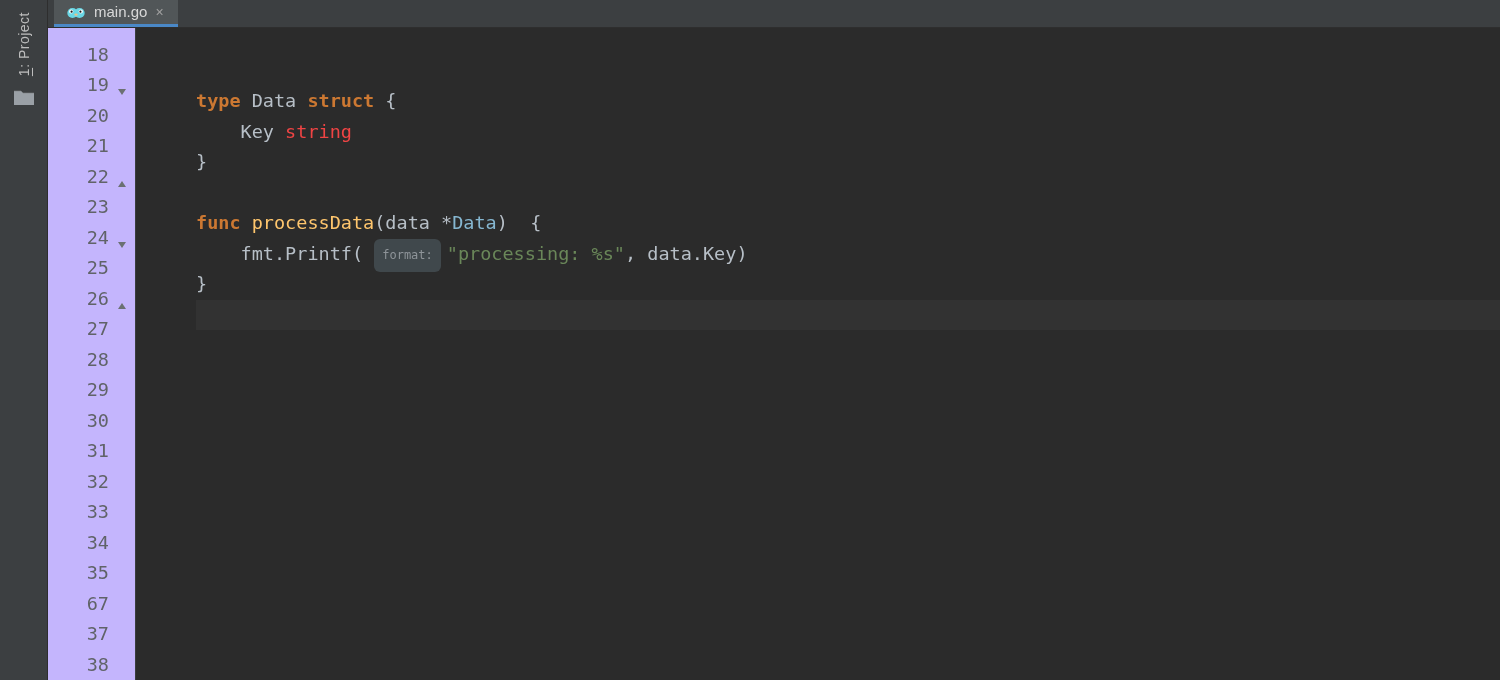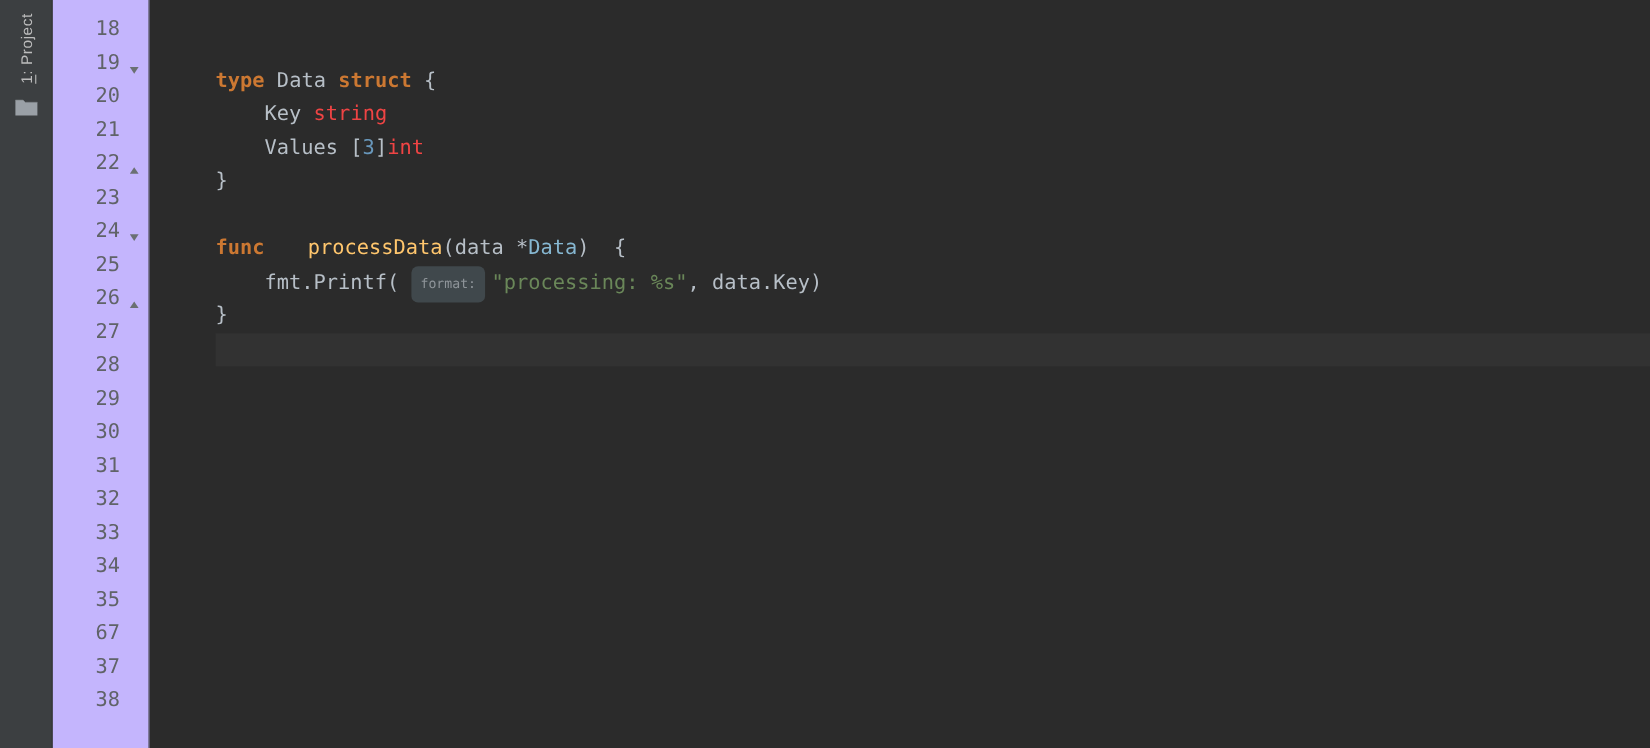--- a/index.html
+++ b/index.html
@@ -114,21 +114,21 @@
     height: 30.5px;
     background: #323232;
     z-index: 0;
   }
   .code-line span, .code-line .hint { position: relative; z-index: 1; }
 
   
   .kw   { color: #cc7832; font-weight: 600; }
   .typ  { color: #ef4444; }
   .typ2 { color: #86b7d1; }
-  .fn   { color: #ffc66d; margin-left: 28px; }
+  .fn   { color: #ffc66d; }
   .str  { color: #6a8759; }
   .num  { color: #6897bb; }
   .pln  { color: #b7bfc7; }
 
   .hint {
     display: inline-block;
     background: #40484c;
     color: #8e9499;
     font-size: 12px;
     padding: 1px 8px 2px 8px;
@@ -148,20 +148,37 @@
     </div>
     <div class="folder-icon">
       <svg width="22" height="18" viewBox="0 0 22 18">
         <path d="M1 3 h7 l2 2 h11 v12 h-20 z" fill="#9aa0a6"></path>
         <path d="M1 3 h7 l2 2 h11" fill="none" stroke="#7c8185" stroke-width="0.6"></path>
       </svg>
     </div>
   </div>
 
   <div class="main-col">
+    <div class="tab-bar">
+      <div class="tab">
+        <span>
+          <svg class="go-icon-svg" width="20" height="20" viewBox="0 0 20 20">
+            <ellipse cx="6.5" cy="11" rx="5.2" ry="5.1" fill="#6ad7e5"></ellipse>
+            <ellipse cx="13.5" cy="11" rx="5.2" ry="5.1" fill="#6ad7e5"></ellipse>
+            <circle cx="5.2" cy="9.5" r="2.1" fill="#ffffff"></circle>
+            <circle cx="14.8" cy="9.5" r="2.1" fill="#ffffff"></circle>
+            <circle cx="5.6" cy="9.7" r="1.1" fill="#1b1b1b"></circle>
+            <circle cx="14.4" cy="9.7" r="1.1" fill="#1b1b1b"></circle>
+            <ellipse cx="10" cy="12.6" rx="1.6" ry="1.2" fill="#e9c38a"></ellipse>
+          </svg>
+        </span>
+        <span>main.go</span>
+        <span class="close">×</span>
+      </div>
+    </div>
 
     <div class="editor">
       <div class="gutter" id="gutter">
           <div class="ln">18</div>
           <div class="ln">19<span class="fold"><svg width="12" height="12" viewBox="0 0 12 12">
                 <path d="M2 3 h8 l-4 6 z" fill="#6b7073"></path>
               </svg></span></div>
           <div class="ln">20</div>
           <div class="ln">21</div>
           <div class="ln">22<span class="fold"><svg width="12" height="12" viewBox="0 0 12 12">
@@ -185,21 +202,20 @@
           <div class="ln">34</div>
           <div class="ln">35</div>
           <div class="ln">67</div>
           <div class="ln">37</div>
           <div class="ln">38</div>
         </div>
       <div class="code-area" id="code-area">
           <div class="code-line"></div>
           <div class="code-line"><span class="kw">type </span><span class="pln">Data </span><span class="kw">struct</span><span class="pln"> {</span></div>
           <div class="code-line"><span class="pln">    Key </span><span class="typ">string</span></div>
-          <div class="code-line"><span class="pln">    Values [</span><span class="num">3</span><span class="pln">]</span><span class="typ">int</span></div>
           <div class="code-line"><span class="pln">}</span></div>
           <div class="code-line"></div>
           <div class="code-line"><span class="kw">func </span><span class="fn">processData</span><span class="pln">(data *</span><span class="typ2">Data</span><span class="pln">)  {</span></div>
           <div class="code-line"><span class="pln">    fmt.Printf( </span><span class="hint">format:</span><span class="str">"processing: %s"</span><span class="pln">, data.Key)</span></div>
           <div class="code-line"><span class="pln">}</span></div>
           <div class="code-line"><div class="current-line"></div></div>
           <div class="code-line"></div>
           <div class="code-line"></div>
           <div class="code-line"></div>
           <div class="code-line"></div>

